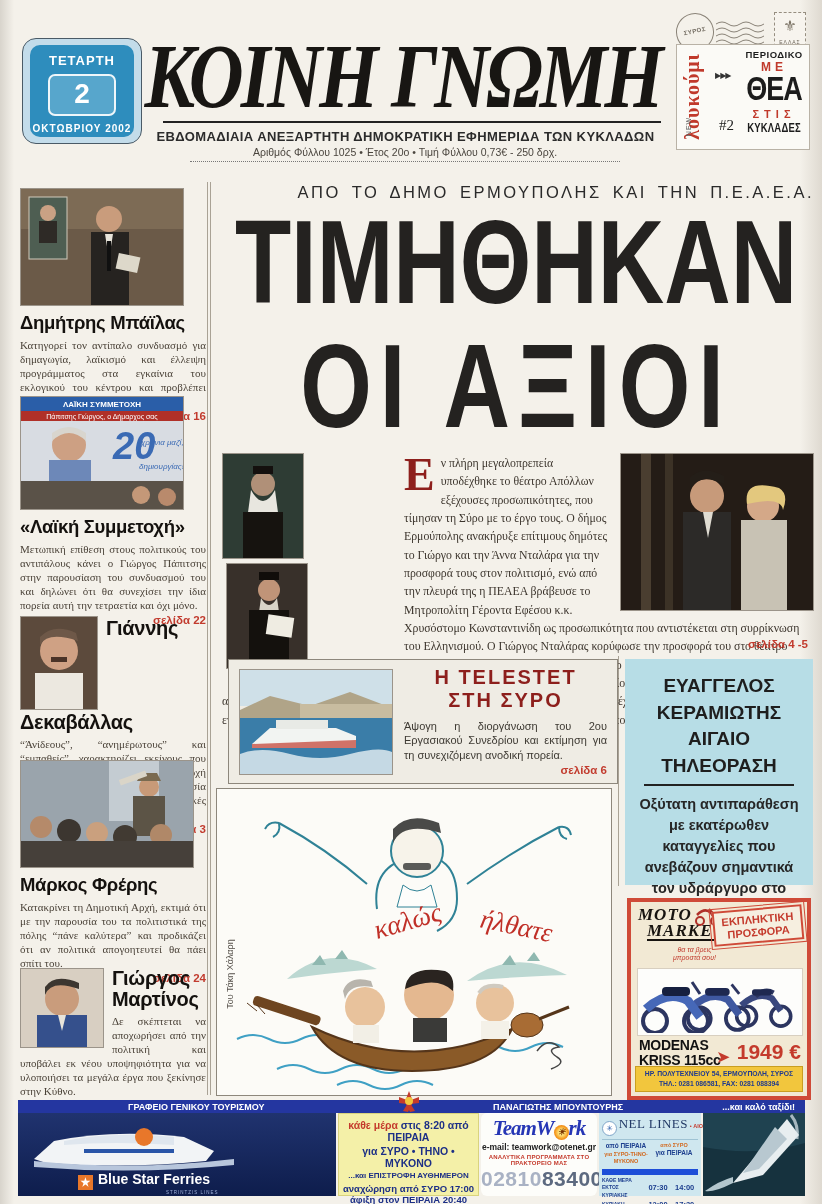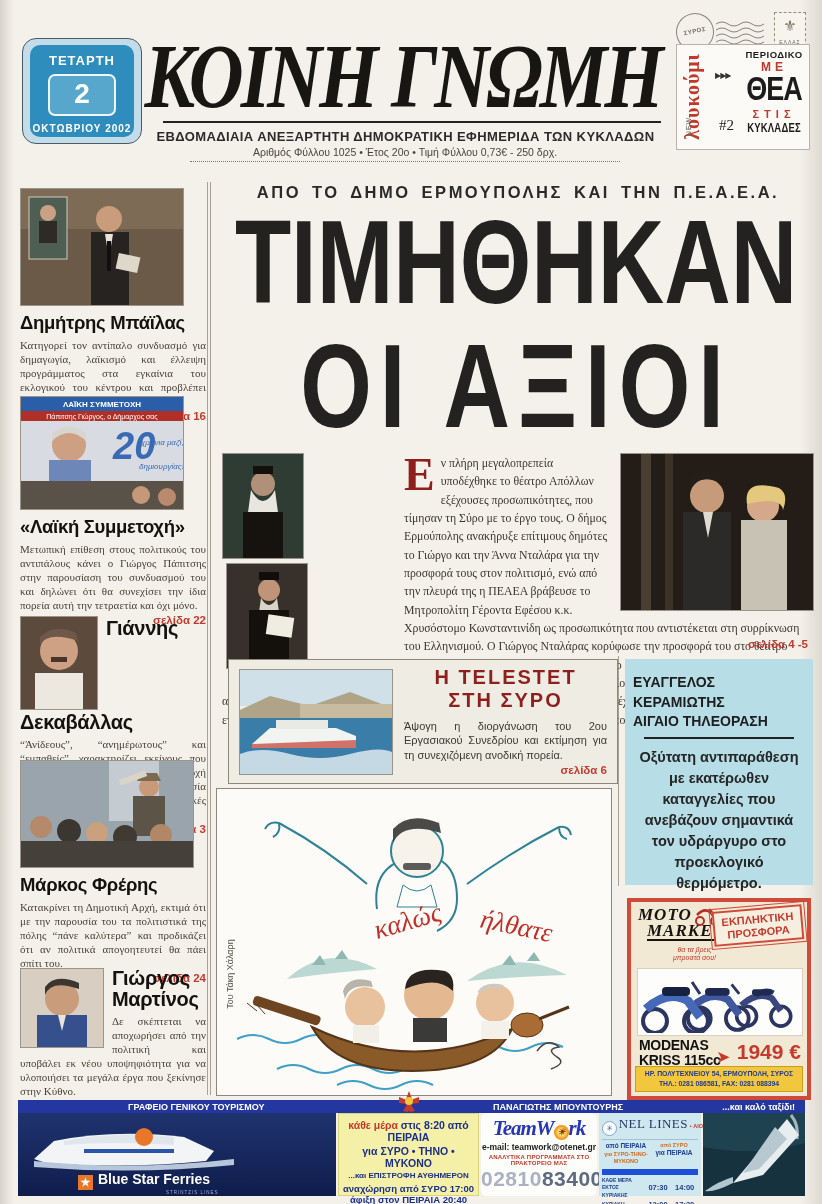--- a/index.html
+++ b/index.html
@@ -40,38 +40,38 @@
   .lr5{font-size:9.5px;font-weight:bold;color:#1c1c1c;letter-spacing:.2px;transform:scaleY(1.3);transform-origin:top center;}
   
   .vdiv{width:2px;border-left:1px solid #a9a295;border-right:1px solid #a9a295;}
   
   .sb-art{left:20px;width:186px;}
   .sb-title{font-size:18.5px;font-weight:bold;color:#14110e;margin:6px 0 4px;letter-spacing:-.3px;}
   .sb-body{font-family:"Liberation Serif",serif;font-size:11px;line-height:1.28;color:#4a4238;text-align:justify;}
   .pageref{color:#c23b2e;font-weight:bold;font-size:11.5px;text-align:right;margin-top:2px;}
   .ph{display:block;border:1px solid #9b948a;}
   
-  .kicker{left:222px;top:183px;width:592px;text-align:center;font-weight:bold;font-size:16.5px;color:#2a2a2a;letter-spacing:2.5px;word-spacing:4px;white-space:nowrap;}
+  .kicker{left:222px;top:183px;width:592px;text-align:right;font-weight:normal;font-size:16.5px;color:#2a2a2a;letter-spacing:2.5px;word-spacing:4px;white-space:nowrap;}
   .hl{left:219px;width:594px;text-align:center;font-weight:bold;color:#242220;font-size:92px;line-height:1;
       transform:scaleY(1.3);transform-origin:top center;white-space:nowrap;margin:0;}
   .article{left:222px;top:453px;width:592px;height:200px;}
   .art-body{font-family:"Liberation Serif",serif;font-size:11.8px;line-height:1.3;color:#3c352d;text-align:justify;}
   .dropcap{float:left;font-family:"Liberation Serif",serif;font-weight:bold;font-size:46px;line-height:.85;color:#8d1f1c;margin:2px 6px 0 0;}
   .art-photosL{float:left;width:172px;margin-right:10px;}
   .art-photoR{float:right;margin-left:10px;}
   .art-page{position:absolute;right:6px;top:183px;}
   
   .telestet{left:228px;top:659px;width:388px;height:123px;border:1.5px solid #8d877c;background:#efece4;}
   .tl-photo{position:absolute;left:10px;top:9px;}
   .tl-text{position:absolute;left:175px;top:6px;right:10px;}
   .tl-title{text-align:center;color:#8d1f1c;font-weight:bold;font-size:20px;letter-spacing:2px;line-height:1.15;}
   .tl-body{font-size:11px;color:#3e3a33;margin-top:7px;line-height:1.3;text-align:justify;}
   
   .keram{left:625px;top:659px;width:188px;height:226px;background:#b7dde6;padding:0;}
-  .km-title{margin:14px 8px 0;font-weight:bold;font-size:14px;color:#1e1e1e;line-height:1.4;}
+  .km-title{margin:14px 8px 0;text-align:center;font-weight:bold;font-size:19px;color:#1e1e1e;line-height:1.4;}
   .km-rule{width:150px;margin:5px auto 8px;border-top:2px solid #222;}
   .km-body{margin:0 10px;text-align:center;font-weight:bold;font-size:14.5px;color:#262626;line-height:1.45;}
   .km-page{margin:4px 14px 0 0;}
   
   .cartoon{left:216px;top:788px;width:394px;height:306px;background:#fcfbf7;border:1px solid #8d877c;}
   .cart-credit{position:absolute;left:-22px;top:180px;transform:rotate(-90deg);font-size:9px;color:#55504a;}
   
   .moto{left:627px;top:898px;width:184px;height:202px;border:4px solid #cf4a38;background:#f2e9d4;box-sizing:border-box;}
   .moto-brand{position:absolute;left:7px;top:5px;font-family:"Liberation Serif",serif;font-style:italic;font-weight:bold;color:#17130f;line-height:.95;}
   .mb1{font-size:17px;letter-spacing:1px;}

